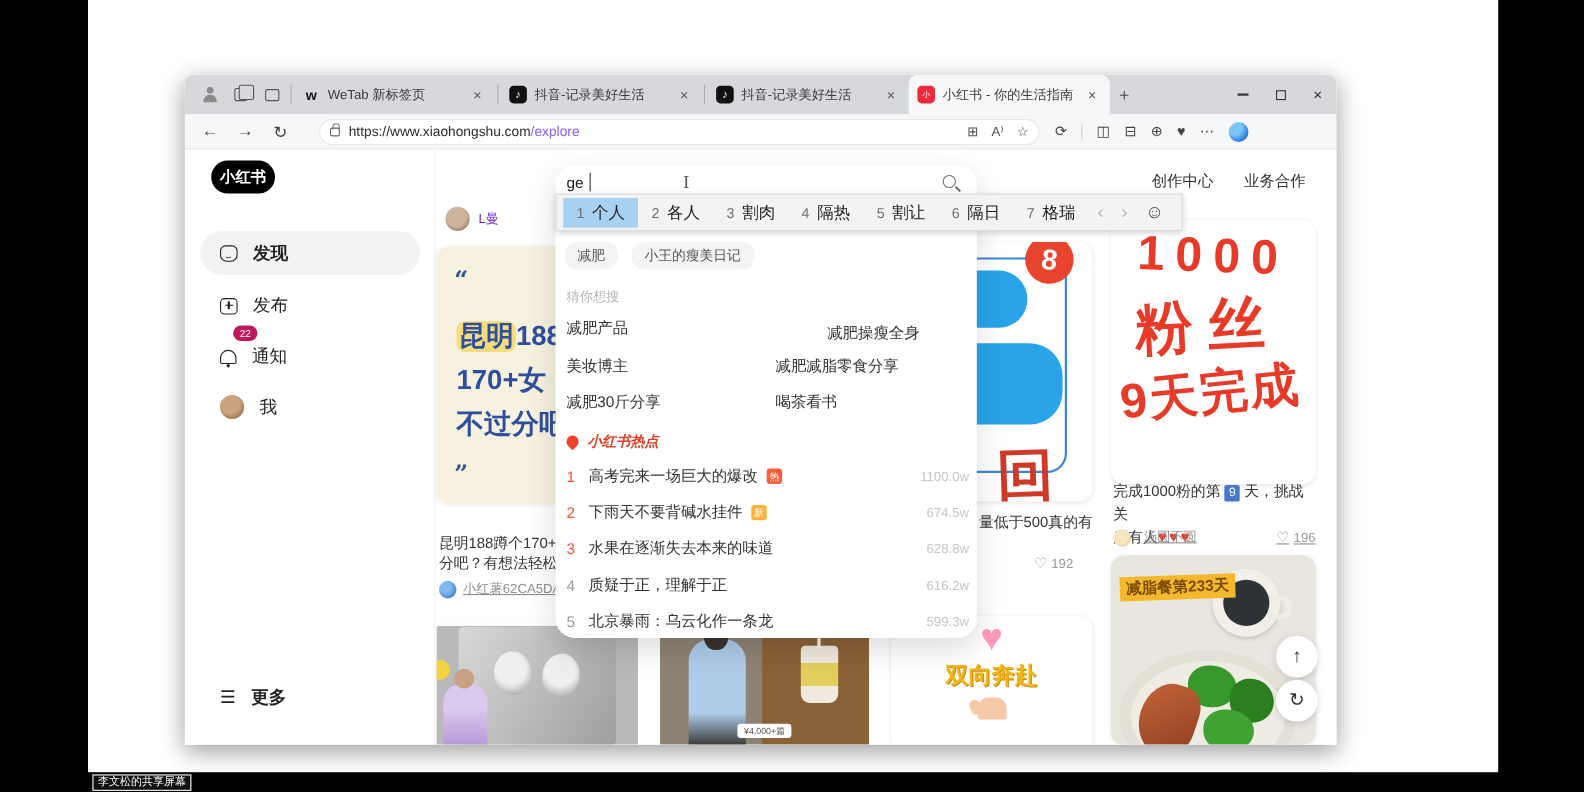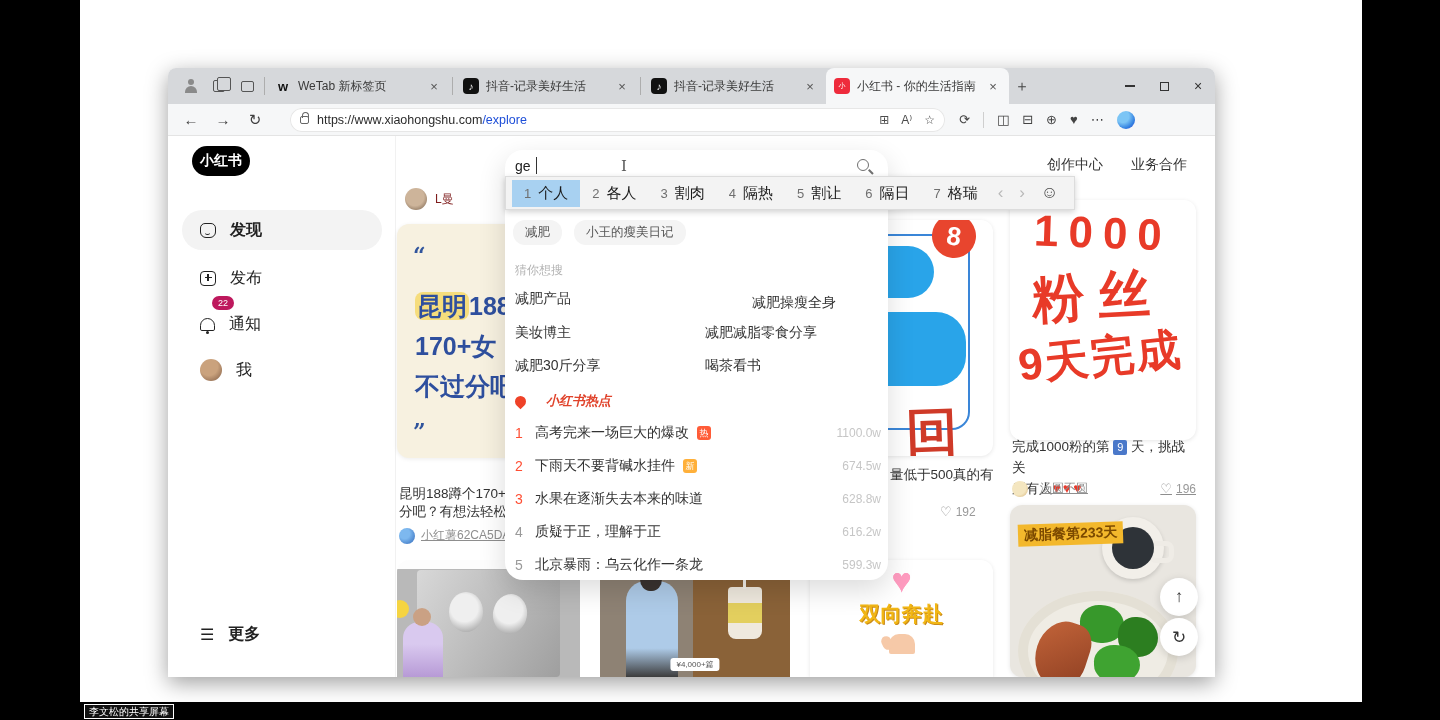--- a/index.html
+++ b/index.html
@@ -50,21 +50,21 @@
   .toolbar { height:32px; background:#f6f7f8; display:flex; align-items:center; padding:0 10px;
     border-bottom:1px solid #e4e4e4; }
   .nav { width:26px; height:26px; display:flex; align-items:center; justify-content:center;
     color:#3f3f3f; font-size:15px; margin-right:6px; }
   .addr { width:655px; height:24px; background:#fff; border-radius:12px; display:flex;
     align-items:center; padding:0 10px; margin-left:16px; box-shadow:0 0 0 1px #e7e7e7 inset; }
   .lock { width:9px; height:8px; border:1.3px solid #666; border-radius:2px; position:relative; margin-right:8px; }
   .lock::before { content:""; position:absolute; left:1px; top:-5px; width:5px; height:5px;
     border:1.3px solid #666; border-bottom:none; border-radius:4px 4px 0 0; }
   .url { font-size:12.5px; color:#2b2b2b; }
-  .url .path { color:#1d4ed8; }
+  .url .path { color:#8b5cf6; }
   .addr-icos { margin-left:auto; display:flex; gap:12px; color:#4c4c4c; font-size:12px; }
   .tb-icos { display:flex; align-items:center; gap:13px; margin-left:14px; color:#434343; font-size:13px; }
   .vsep { width:1px; height:16px; background:#cfcfcf; }
   .copilot { width:18px; height:18px; border-radius:50%;
     background:radial-gradient(circle at 32% 30%, #7cc5f5 0 35%, #2f7de0 70%, #7a4fd2 100%); }
   
   .page { position:relative; height:541px; background:#fff; overflow:hidden; }
   
   .side-div { left:227px; top:0; width:1px; height:541px; background:#f1f1f1; }
   .logo { left:24px; top:10px; width:58px; height:30px; background:#000000; border-radius:15px;
@@ -88,21 +88,21 @@
   .me-av { width:22px; height:22px; border-radius:50%; background:#b08968;
     background:radial-gradient(circle at 40% 35%, #caa27d 0 45%, #7d5a43 100%); }
   .more-row { left:14px; top:478px; width:200px; height:40px; display:flex; align-items:center;
     gap:14px; padding-left:18px; font-size:16px; font-weight:bold; color:#222; }
   
   .hlink { top:20px; font-size:14px; color:#333; }
   
   .fuser { left:237px; top:52px; display:flex; align-items:center; gap:8px; }
   .fuser .uav { width:22px; height:22px; border-radius:50%;
     background:radial-gradient(circle at 45% 40%, #cdb49a 0 50%, #6e5742 100%); }
-  .fuser .unm { font-size:12px; color:#7f1d1d; }
+  .fuser .unm { font-size:12px; color:#6d28d9; }
   .card { border-radius:12px; overflow:hidden; }
   .note-card { left:229px; top:88px; width:183px; height:234px; background:#f7f1e0;
     box-shadow:0 1px 4px rgba(0,0,0,.08); }
   .q { color:#30549c; font-weight:bold; font-size:22px; font-family:"DejaVu Serif",serif; }
   .note-lines { position:absolute; left:18px; top:62px; color:#2e4f9e; font-weight:bold;
     font-size:25px; line-height:40px; white-space:nowrap; }
   .hl { background:#f6dd7c; border-radius:8px; padding:0 2px; }
   .cap { font-size:13.5px; color:#333; line-height:18px; }
   .author-row { display:flex; align-items:center; gap:6px; font-size:12px; color:#8e8e8e;text-decoration:underline; }
   .av-blue { width:16px; height:16px; border-radius:50%; background:#3d7fd1;
@@ -207,21 +207,21 @@
   .ibeam { position:absolute; left:116px; top:7px; color:#555; font-size:15px;
     font-family:"DejaVu Serif",serif; }
   .mag { position:absolute; left:352px; top:9px; width:12px; height:12px; border:1.6px solid #707070;
     border-radius:50%; }
   .mag::after { content:""; position:absolute; left:10px; top:11px; width:6px; height:1.6px;
     background:#707070; transform:rotate(45deg); }
   .tagrow { position:absolute; left:8px; top:70px; display:flex; gap:12px; }
   .tagpill { background:#f4f4f4; border-radius:12px; padding:4px 12px; font-size:12.5px; color:#555; }
   .guess { position:absolute; left:10px; top:112px; font-size:12px; color:#b3b3b3; }
   .sug { position:absolute; font-size:14px; color:#333; }
-  .hot-hd { position:absolute; left:10px; top:242px; display:flex; align-items:center; gap:20px; }
+  .hot-hd { position:absolute; left:10px; top:242px; display:flex; align-items:center; gap:8px; }
   .flame { width:11px; height:11px; background:#ef4228; border-radius:50% 50% 50% 0;
     transform:rotate(-45deg); }
   .hot-title { font-size:13px; font-weight:bold; color:#e0422a; font-style:italic; }
   .hot-row { position:absolute; left:10px; width:366px; display:flex; align-items:center; gap:8px; }
   .rank { width:12px; font-size:14px; }
   .rk-red { color:#ff4e33; } .rk-gray { color:#9a9a9a; }
   .htitle { font-size:14px; color:#333; white-space:nowrap; }
   .hbadge { width:14px; height:14px; border-radius:3px; color:#fff; font-size:9px; display:flex;
     align-items:center; justify-content:center; }
   .hb-hot { background:#ff5c38; } .hb-new { background:#ffb03a; }

